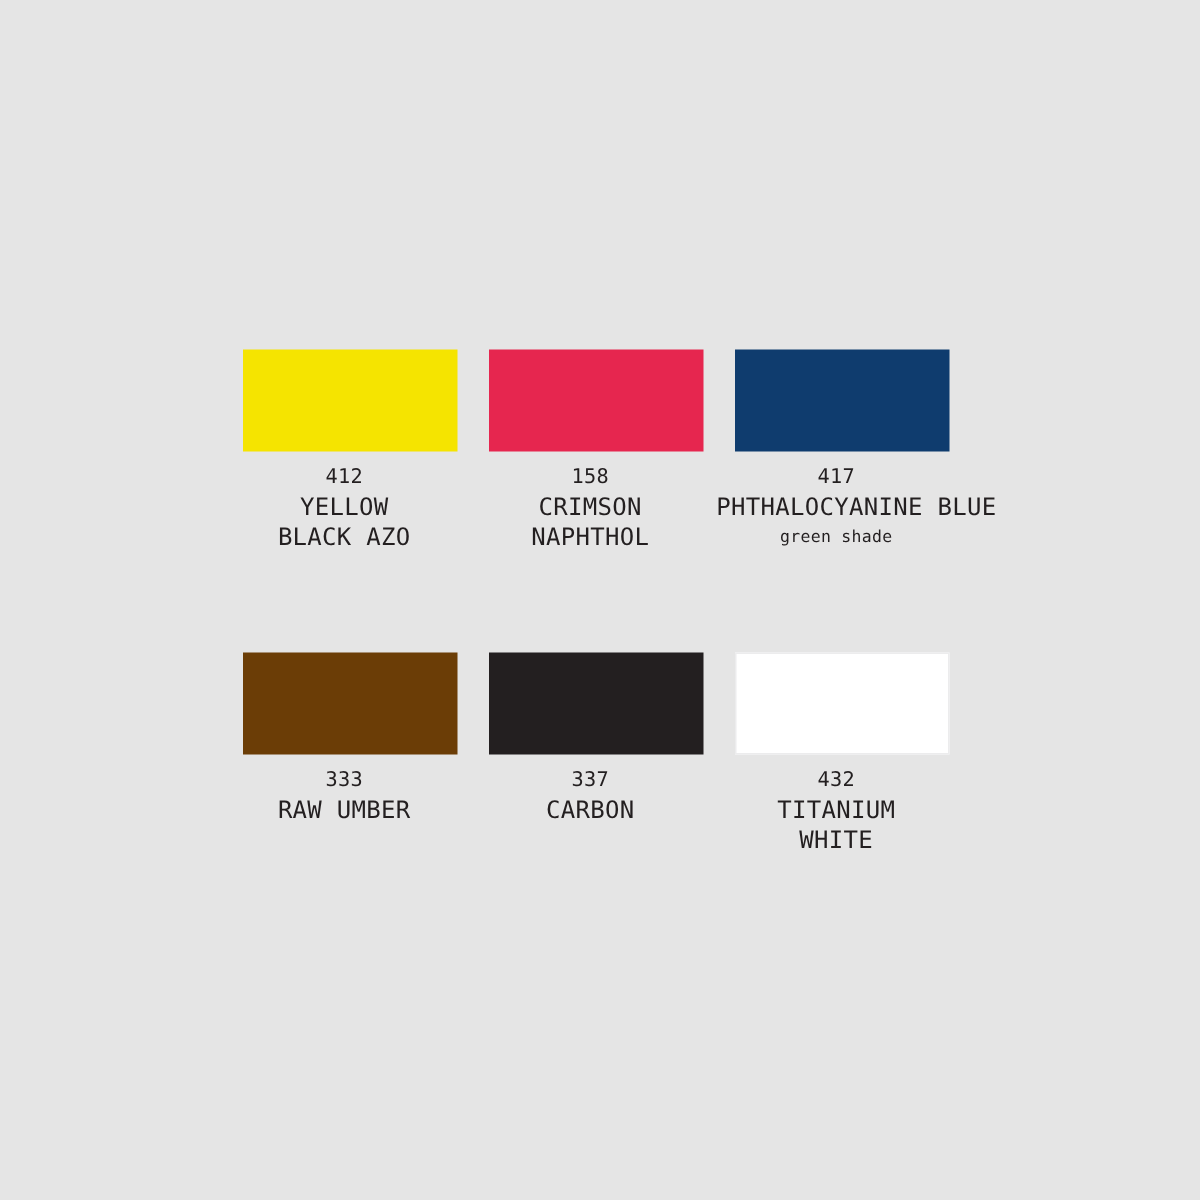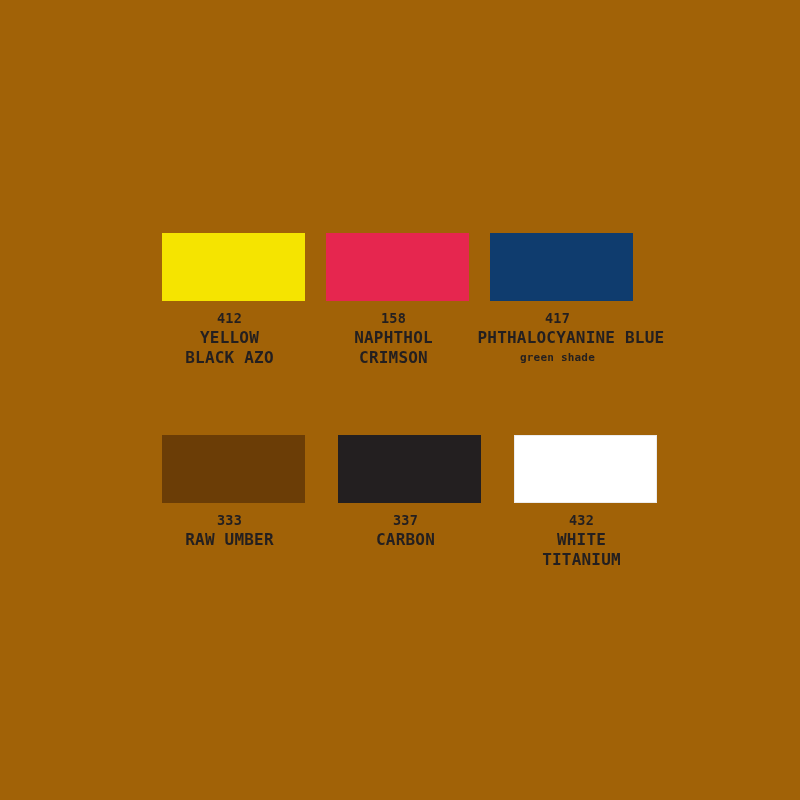--- a/index.html
+++ b/index.html
@@ -30,21 +30,21 @@
     gap: 0px;
   }
 
   .swatch-row {
     display: flex;
     flex-direction: row;
     width: 478px;
   }
 
   .swatch-row.row-top { height: 202px; }
-  .swatch-row.row-bottom { height: 200px; gap: 12px; }
+  .swatch-row.row-bottom { height: 200px; }
 
   .swatch-cell {
     width: 143px;
     margin-right: 21px;
     display: flex;
     flex-direction: column;
     align-items: center;
   }
   .swatch-cell:last-child { margin-right: 0; }
 
@@ -86,42 +86,42 @@
   .swatch-shade {
     display: block;
     font-size: 11px;
     line-height: 20px;
     text-transform: none;
   }
 </style>
 </head>
 <body style="background: rgb(255, 255, 255);">
 
-<div id="swatch-sheet" style="background: #a16207; font-weight: bold;">
+<div id="swatch-sheet" style="background: #e5e5e5;">
 
   <div class="swatch-grid">
 
     <div class="swatch-row row-top">
 
       <div class="swatch-cell">
         <div class="swatch-chip" style="background: rgb(245, 228, 0);"></div>
         <div class="swatch-caption">
           <span class="swatch-code">412</span>
           <span class="swatch-name-line">YELLOW</span>
           <span class="swatch-name-line">BLACK AZO</span>
 
         </div>
       </div>
 
       <div class="swatch-cell">
         <div class="swatch-chip" style="background: rgb(230, 38, 79);"></div>
         <div class="swatch-caption">
           <span class="swatch-code">158</span>
+          <span class="swatch-name-line">CRIMSON</span>
           <span class="swatch-name-line">NAPHTHOL</span>
-          <span class="swatch-name-line">CRIMSON</span>
 
         </div>
       </div>
 
       <div class="swatch-cell">
         <div class="swatch-chip" style="background: rgb(15, 60, 110);"></div>
         <div class="swatch-caption">
           <span class="swatch-code">417</span>
           <span class="swatch-name-line">PHTHALOCYANINE BLUE</span>
 
@@ -148,22 +148,22 @@
           <span class="swatch-code">337</span>
           <span class="swatch-name-line">CARBON</span>
 
         </div>
       </div>
 
       <div class="swatch-cell">
         <div class="swatch-chip bordered" style="background: rgb(255, 255, 255);"></div>
         <div class="swatch-caption">
           <span class="swatch-code">432</span>
+          <span class="swatch-name-line">TITANIUM</span>
           <span class="swatch-name-line">WHITE</span>
-          <span class="swatch-name-line">TITANIUM</span>
 
         </div>
       </div>
 
     </div>
 
   </div>
 </div>
 
 </body></html>

